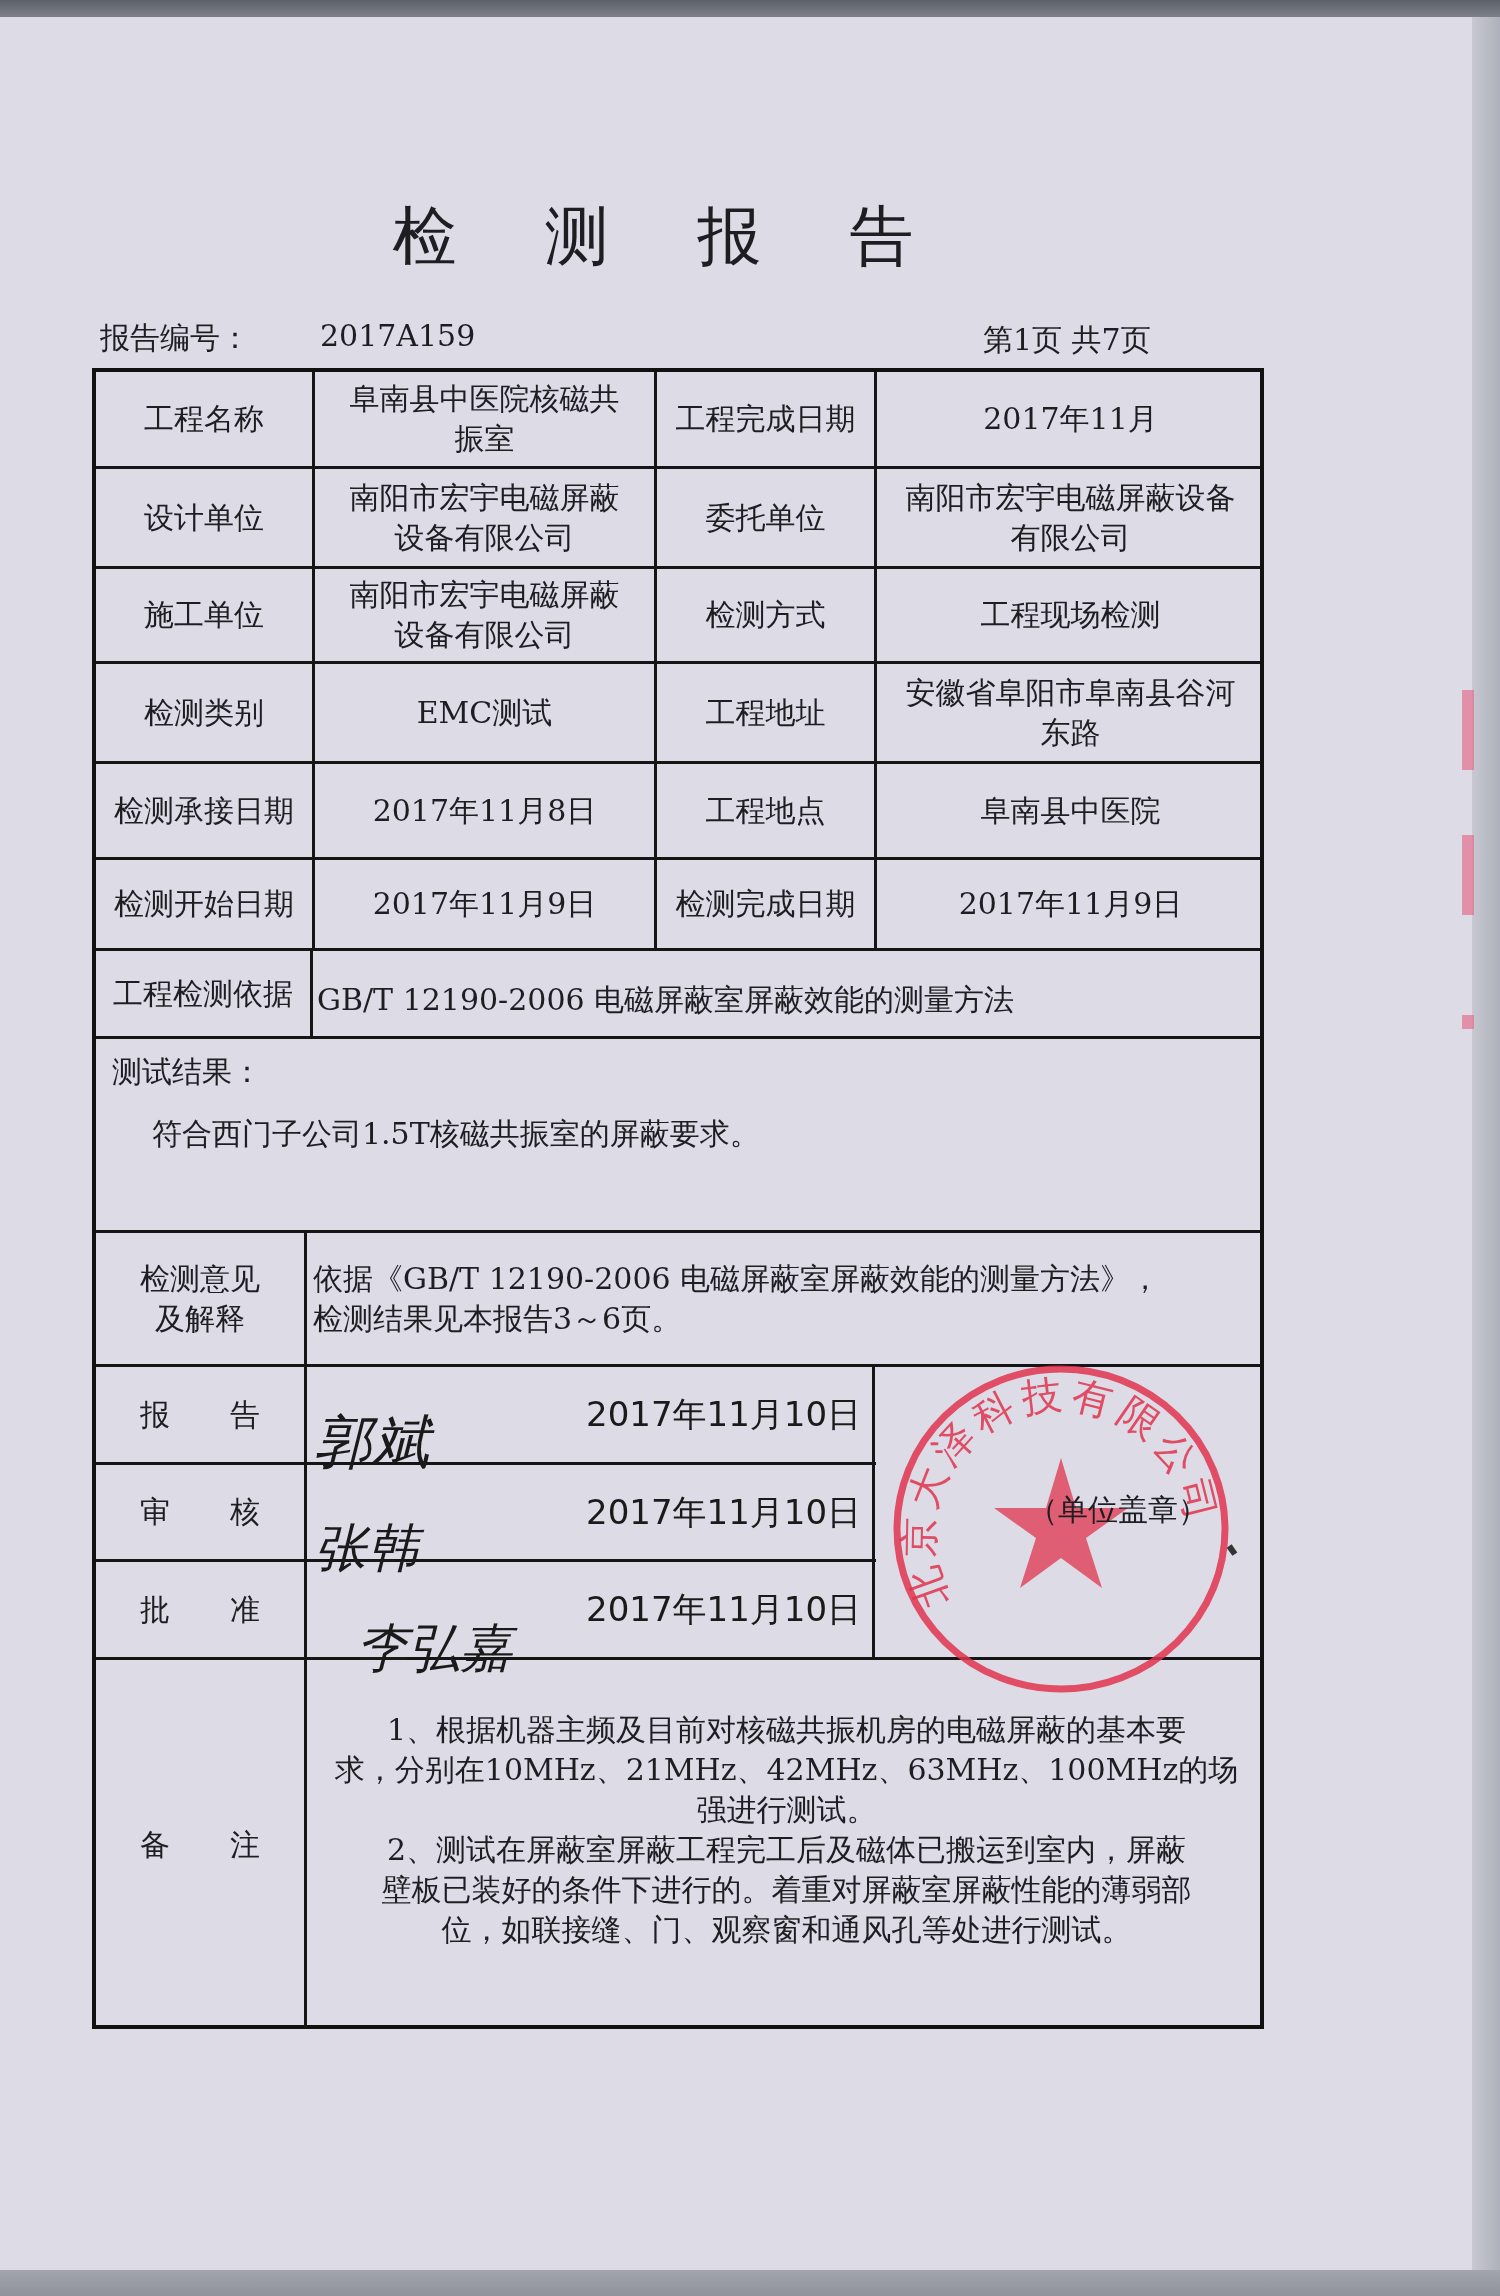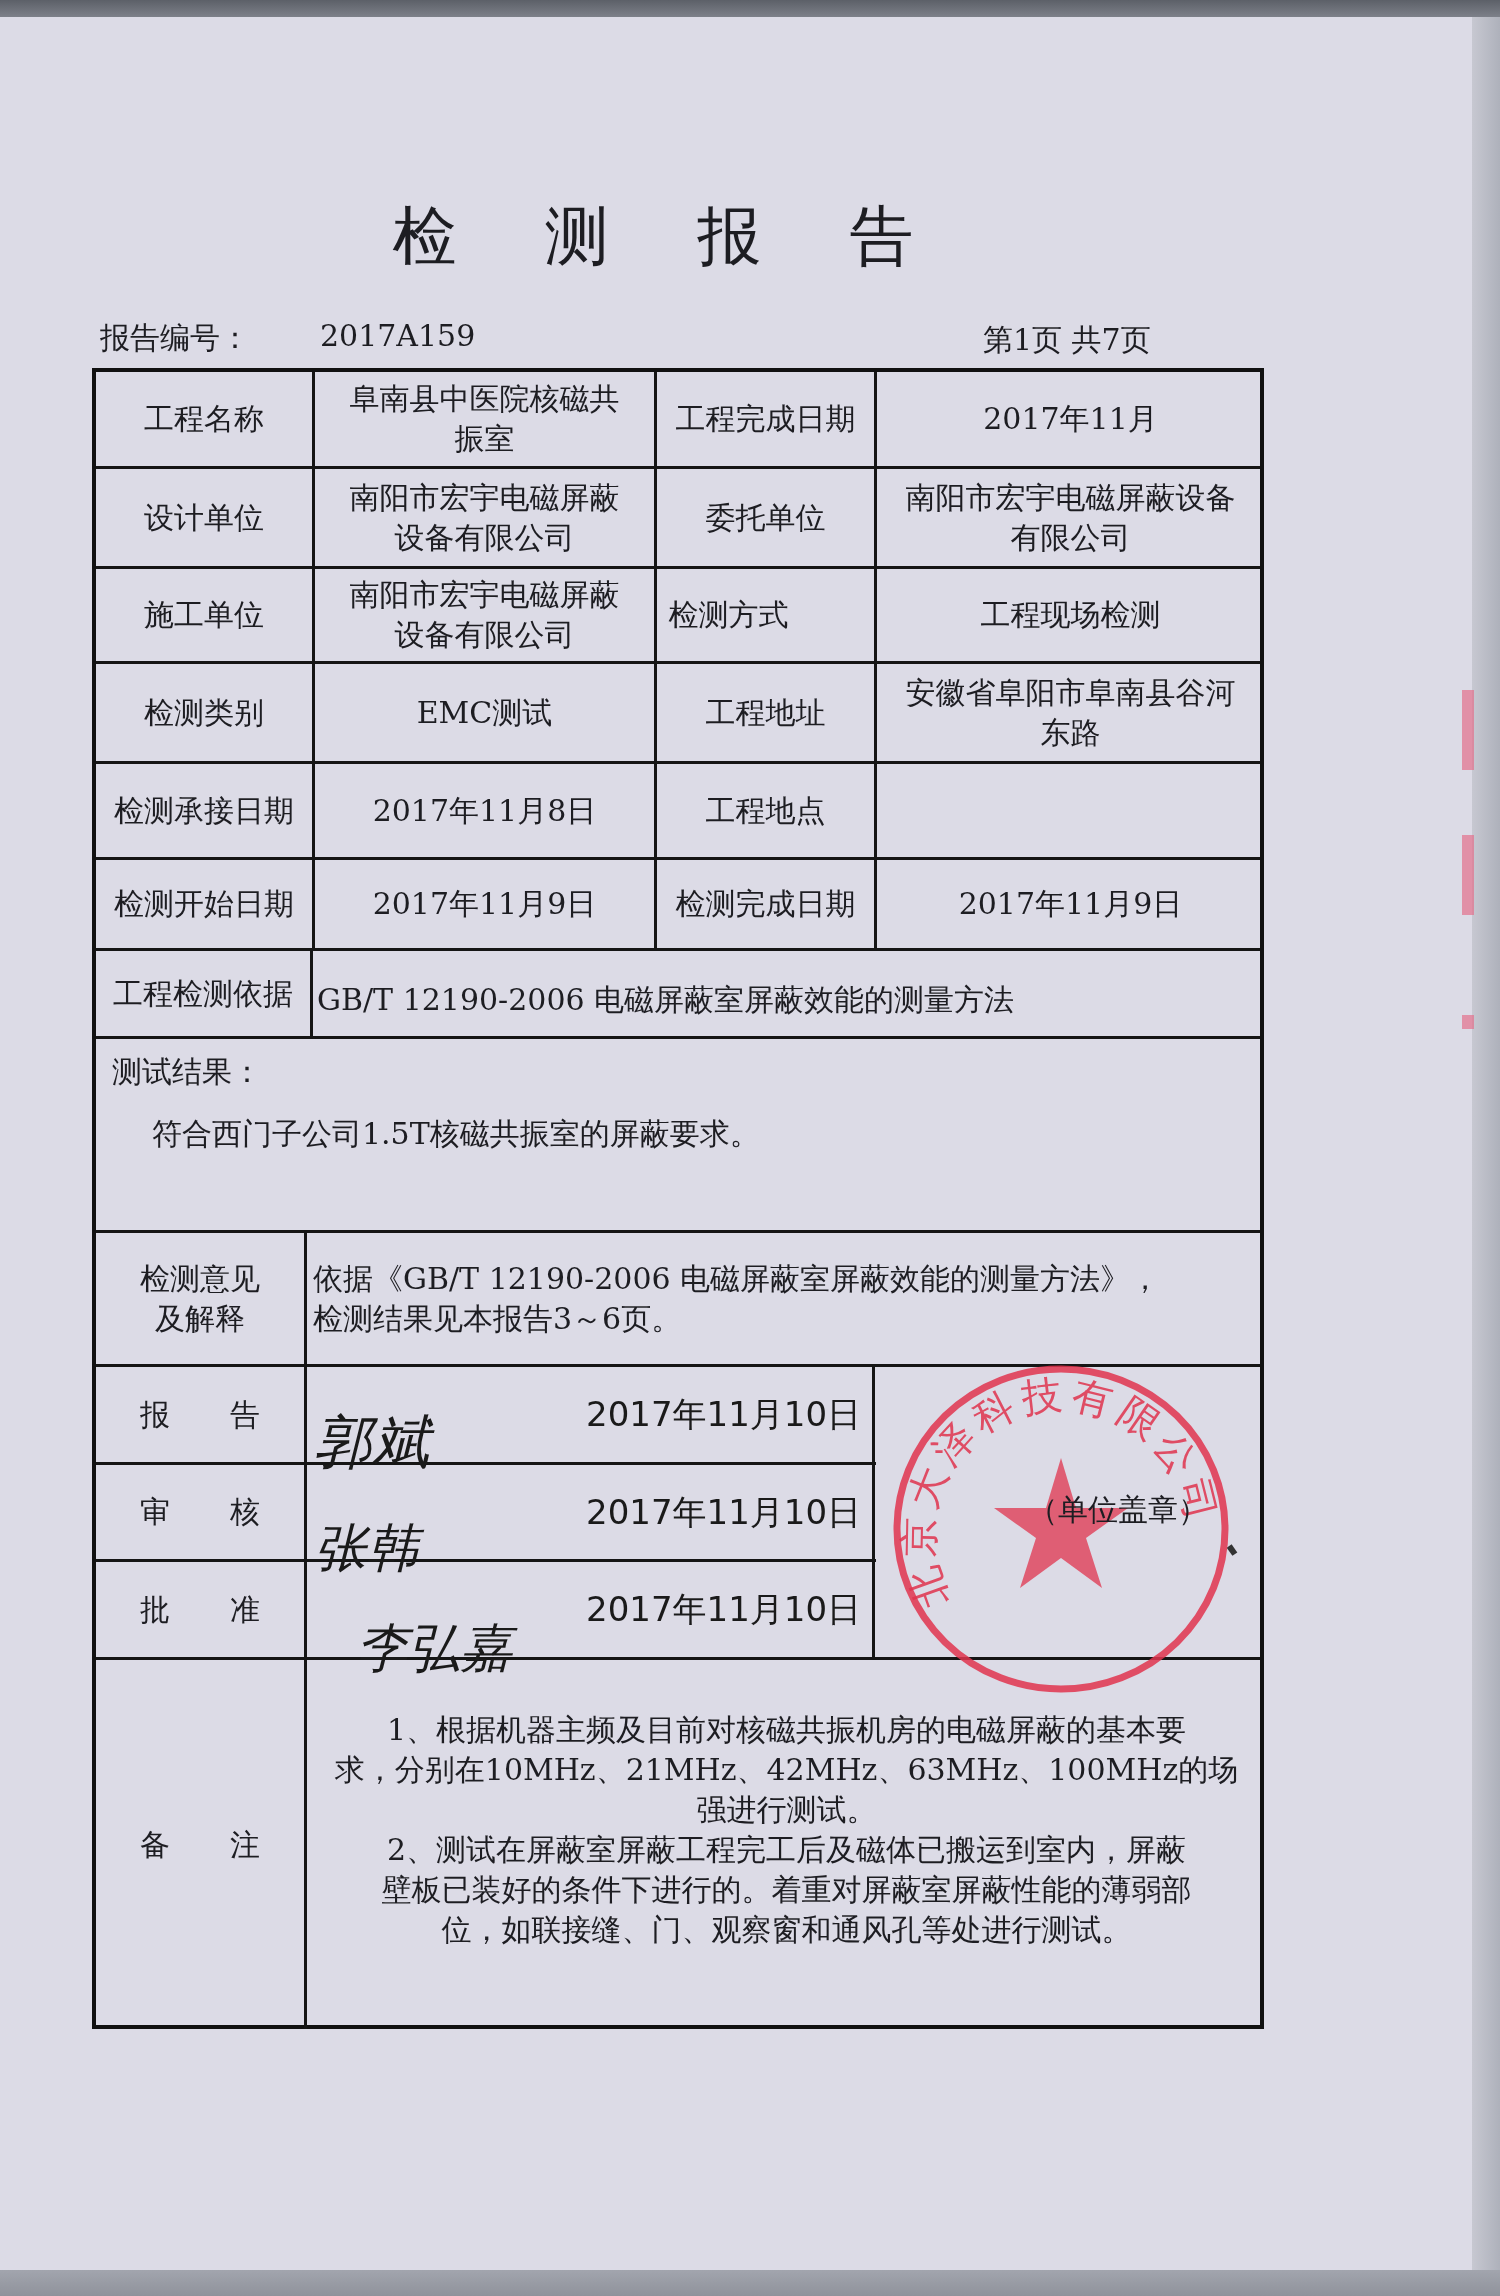--- a/index.html
+++ b/index.html
@@ -93,31 +93,32 @@
   <div class="cell" style="left:561px;top:0;width:217px;height:94px">工程完成日期</div>
   <div class="cell" style="left:781px;top:0;width:387px;height:94px">2017年11月</div>
 
   <div class="cell" style="left:0;top:97px;width:216px;height:97px">设计单位</div>
   <div class="cell" style="left:219px;top:97px;width:339px;height:97px;padding:0 20px">南阳市宏宇电磁屏蔽设备有限公司</div>
   <div class="cell" style="left:561px;top:97px;width:217px;height:97px">委托单位</div>
   <div class="cell" style="left:781px;top:97px;width:387px;height:97px;padding:0 18px">南阳市宏宇电磁屏蔽设备有限公司</div>
 
   <div class="cell" style="left:0;top:197px;width:216px;height:92px">施工单位</div>
   <div class="cell" style="left:219px;top:197px;width:339px;height:92px;padding:0 20px">南阳市宏宇电磁屏蔽设备有限公司</div>
-  <div class="cell" style="left:541px;top:197px;width:183px;height:92px">检测方式</div>
+  <div class="cell" style="left:578px;top:197px;width:183px;height:92px">检测方式</div>
   <div class="cell" style="left:781px;top:197px;width:387px;height:92px">工程现场检测</div>
 
   <div class="cell" style="left:0;top:292px;width:216px;height:97px">检测类别</div>
   <div class="cell" style="left:219px;top:292px;width:339px;height:97px">EMC测试</div>
   <div class="cell" style="left:561px;top:292px;width:217px;height:97px">工程地址</div>
   <div class="cell" style="left:781px;top:292px;width:387px;height:97px;padding:0 18px">安徽省阜阳市阜南县谷河东路</div>
 
   <div class="cell" style="left:0;top:392px;width:216px;height:93px;padding:0 2px">检测承接日期</div>
   <div class="cell" style="left:219px;top:392px;width:339px;height:93px">2017年11月8日</div>
   <div class="cell" style="left:561px;top:392px;width:217px;height:93px">工程地点</div>
+  <div class="cell" style="left:781px;top:392px;width:387px;height:93px">阜南县中医院</div>
 
   <div class="cell" style="left:0;top:488px;width:216px;height:88px;padding:0 2px">检测开始日期</div>
   <div class="cell" style="left:219px;top:488px;width:339px;height:88px">2017年11月9日</div>
   <div class="cell" style="left:561px;top:488px;width:217px;height:88px;padding:0 2px">检测完成日期</div>
   <div class="cell" style="left:781px;top:488px;width:387px;height:88px">2017年11月9日</div>
 
   <div class="cell" style="left:0;top:579px;width:214px;height:85px;padding:0 2px">工程检测依据</div>
   <div class="cell left" style="left:217px;top:579px;width:950px;height:97px;padding:0 4px">GB/T 12190-2006 电磁屏蔽室屏蔽效能的测量方法</div>
 
   <div class="cell left" style="left:16px;top:680px;width:400px;height:40px;padding:0">测试结果：</div>

